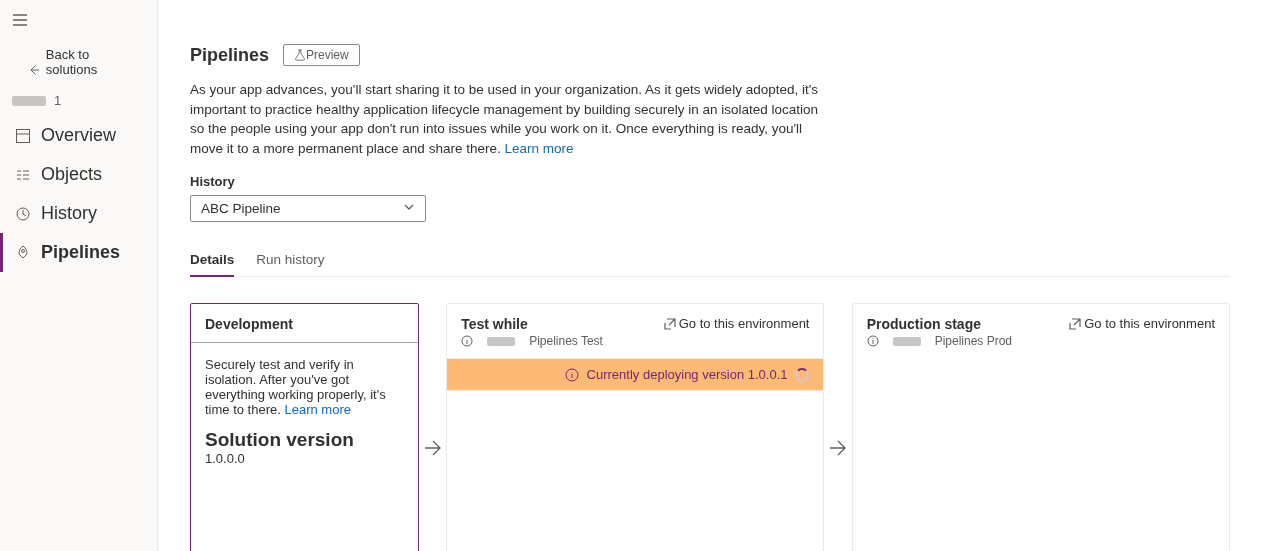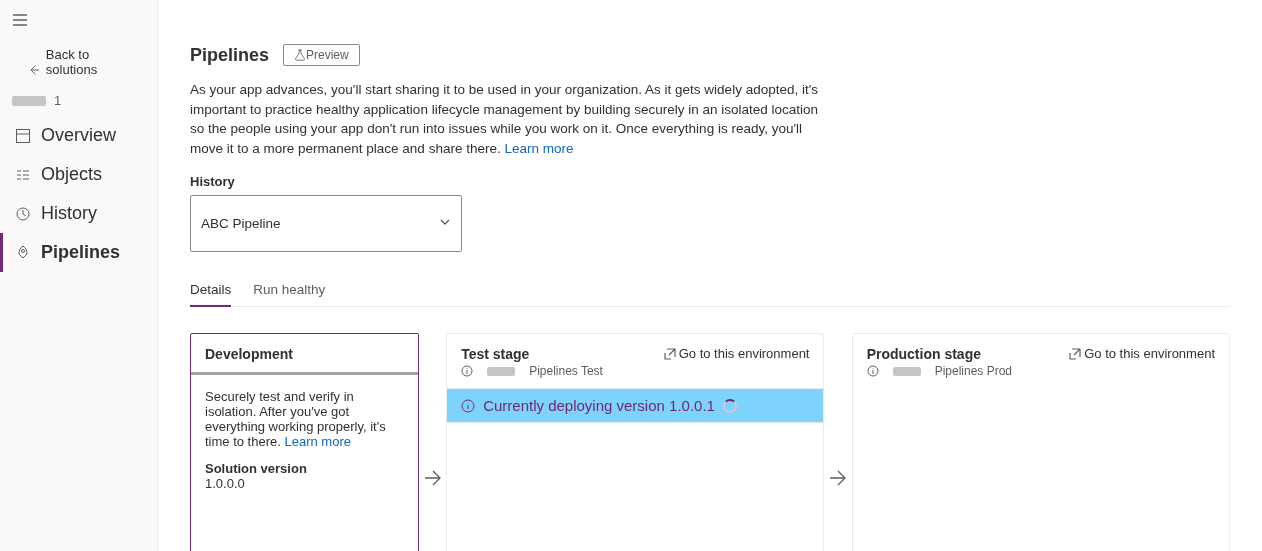--- a/index.html
+++ b/index.html
@@ -20,44 +20,44 @@
 
   
   .main { flex: 1; padding: 24px 32px; overflow: auto; }
   .header-row { display: flex; align-items: center; gap: 14px; margin-bottom: 14px; margin-top: 20px; }
   .page-title { font-size: 18px; font-weight: 600; }
   .preview-badge { border: 1px solid #8a8886; color: #605e5c; font-size: 12px; padding: 3px 10px; border-radius: 2px; display: inline-flex; align-items: center; }
   .intro { max-width: 640px; font-size: 13.5px; line-height: 1.45; color: #323130; margin-bottom: 16px; }
   .intro a { color: #1068bf; text-decoration: none; }
 
   .field-label { font-size: 13px; font-weight: 600; margin-bottom: 6px; }
-  .select { width: 272px; border: 1px solid #8a8886; border-radius: 2px; padding: 20px 10px; display: flex; justify-content: space-between; font-size: 13.5px; cursor: pointer; margin-bottom: 22px; }
+  .select { width: 236px; border: 1px solid #8a8886; border-radius: 2px; padding: 5px 10px; display: flex; justify-content: space-between; font-size: 13.5px; cursor: pointer; margin-bottom: 22px; }
   .select svg { width: 12px; height: 12px; }
 
   .tabs { display: flex; gap: 22px; border-bottom: 1px solid #edebe9; margin-bottom: 26px; }
   .tab { padding: 8px 0; font-size: 13.5px; color: #605e5c; cursor: pointer; border-bottom: 2px solid transparent; margin-bottom: -1px; }
-  .tab.active { color: #323130; font-weight: 400; border-bottom: 2px solid #742774; }
+  .tab.active { color: #323130; font-weight: 700; border-bottom: 2px solid #742774; }
 
   .stages { display: flex; align-items: stretch; gap: 0; }
   .stage-card { width: 390px; border: 1px solid #edebe9; border-radius: 2px; display: flex; flex-direction: column; min-height: 290px; position: relative; }
   .stage-card.dev { border: 1px solid #742774; width: 236px; }
-  .stage-card.dev .stage-head { border-bottom: 3px solid #a3a3a3; }
+  .stage-card.dev .stage-head { border-bottom: 1px solid #a3a3a3; }
   .stage-head { padding: 12px 14px 10px 14px; display: flex; align-items: flex-start; justify-content: space-between; }
   .stage-title { font-weight: 600; font-size: 14px; }
   .stage-sub { display: flex; align-items: center; gap: 14px; font-size: 12px; color: #605e5c; margin-top: 2px; }
   .stage-sub .redact { display:inline-block; width:28px; height:9px; background:#c8c6c4; border-radius:2px; }
   .go-env { font-size: 13px; color: #323130; display: inline-flex; align-items: center; gap: 2px; cursor: pointer; }
   .go-env svg { width: 14px; height: 14px; }
 
   .stage-body { padding: 14px; font-size: 13px; color: #323130; }
   .stage-body a { color: #1068bf; text-decoration: none; }
-  .sol-ver-label { font-weight: 600; margin-top: 12px; font-size: 13px; }
+  .sol-ver-label { font-weight: 600; margin-top: 12px; font-size: 19px; }
   .sol-ver-val { font-size: 13px; }
 
-  .deploy-banner { display: flex; align-items: center; gap: 8px; padding: 8px 14px; font-size: 15px; color: #742774; background: #7dd3fc; border-top: 1px solid #edebe9; border-bottom: 1px solid #edebe9; }
+  .deploy-banner { display: flex; align-items: center; gap: 8px; padding: 8px 14px; font-size: 13px; color: #742774; background: #fdba74; border-top: 1px solid #edebe9; border-bottom: 1px solid #edebe9; justify-content: flex-end; }
   .spinner { width: 14px; height: 14px; border: 2px solid #d2c6d8; border-top-color: #742774; border-radius: 50%; animation: spin 1s linear infinite; }
   @keyframes spin { to { transform: rotate(360deg); } }
 
   .arrow-gap { width: 28px; display: flex; align-items: center; justify-content: center; }
   .arrow-gap svg { width: 20px; height: 20px; color: #605e5c; }
 </style>
 </head>
 <body>
 
 <div class="sidebar">
@@ -124,21 +124,21 @@
   <div class="field-label">History</div>
   <div class="select">
     <span>ABC Pipeline</span>
     <svg viewBox="0 0 12 12">
         <path d="M2 4l4 4 4-4" stroke="#605e5c" fill="none" stroke-width="1.3"></path>
       </svg>
   </div>
 
   <div class="tabs">
     <div class="tab active">Details</div>
-    <div class="tab">Run healthy</div>
+    <div class="tab">Run history</div>
   </div>
 
   <div class="stages">
 
     <div class="stage-card dev">
       <div class="stage-head">
         <div class="stage-title">Development</div>
       </div>
       <div class="stage-body">
         <span>Securely test and verify in isolation. After you've got everything working properly, it's time to there.</span>
@@ -150,21 +150,21 @@
 
     <div class="arrow-gap">
       <svg viewBox="0 0 20 20">
           <path d="M2 10h14M10 3l7 7-7 7" stroke="#605e5c" stroke-width="1.3" fill="none"></path>
         </svg>
     </div>
 
     <div class="stage-card">
       <div class="stage-head">
         <div>
-          <div class="stage-title">Test stage</div>
+          <div class="stage-title">Test while</div>
           <div class="stage-sub">
             <svg viewBox="0 0 12 12" width="12" height="12">
                 <circle cx="6" cy="6" r="5" stroke="#605e5c" fill="none"></circle>
                 <path d="M6 5v4M6 3v.5" stroke="#605e5c"></path>
               </svg>
             <span class="redact"></span>
             <span>Pipelines Test</span>
           </div>
         </div>
         <div class="go-env">

